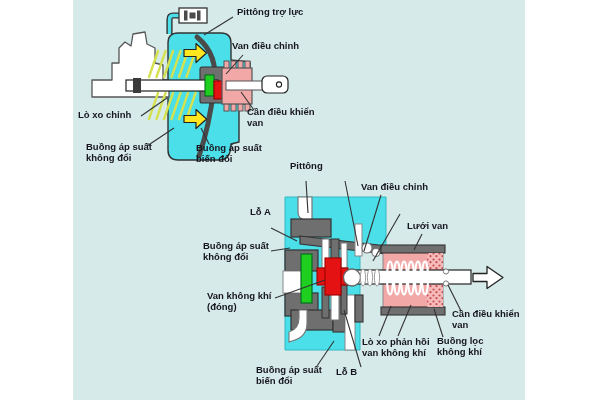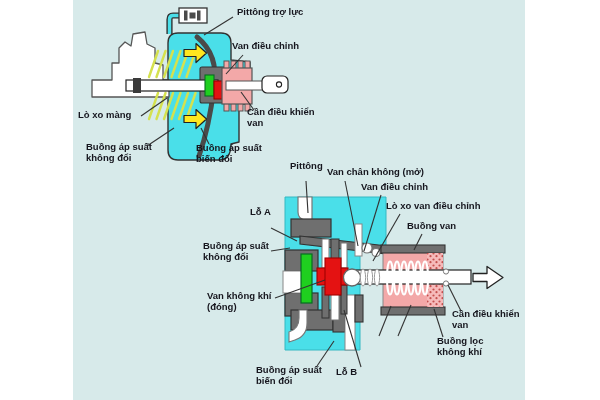--- a/index.html
+++ b/index.html
@@ -192,38 +192,38 @@
       <line class="ldr" x1="361" y1="367" x2="344" y2="310"></line>
       <line class="ldr" x1="379" y1="336" x2="391" y2="306"></line>
       <line class="ldr" x1="398" y1="336" x2="411" y2="305"></line>
       <line class="ldr" x1="443" y1="337" x2="434" y2="309"></line>
       <line class="ldr" x1="461" y1="311" x2="448" y2="285"></line>
     </g>
   </svg>
 
   <div class="lbl" style="left:237px;top:7px">Pittông trợ lực</div>
   <div class="lbl" style="left:232px;top:41px">Van điều chỉnh</div>
-  <div class="lbl" style="left:78px;top:110px">Lò xo màng</div>
+  <div class="lbl" style="left:78px;top:110px">Lò xo chỉnh</div>
   <div class="lbl" style="left:247px;top:107px">Cần điều khiển
 van</div>
   <div class="lbl" style="left:86px;top:142px">Buồng áp suất
 không đổi</div>
   <div class="lbl" style="left:196px;top:143px">Buồng áp suất
 biến đổi</div>
 
   <div class="lbl" style="left:290px;top:161px">Pittông</div>
-  <div class="lbl" style="left:327px;top:167px">Van chân không (mở)</div>
   <div class="lbl" style="left:361px;top:182px">Van điều chỉnh</div>
-  <div class="lbl" style="left:386px;top:201px">Lò xo van điều chỉnh</div>
-  <div class="lbl" style="left:407px;top:221px">Buồng van</div>
+  <div class="lbl" style="left:407px;top:221px">Lưới van</div>
   <div class="lbl" style="left:250px;top:207px">Lỗ A</div>
   <div class="lbl" style="left:203px;top:241px">Buồng áp suất
 không đổi</div>
   <div class="lbl" style="left:207px;top:291px">Van không khí
 (đóng)</div>
   <div class="lbl" style="left:256px;top:365px">Buồng áp suất
 biến đổi</div>
   <div class="lbl" style="left:336px;top:367px">Lỗ B</div>
+  <div class="lbl" style="left:362px;top:337px">Lò xo phản hồi
+van không khí</div>
   <div class="lbl" style="left:437px;top:336px">Buồng lọc
 không khí</div>
   <div class="lbl" style="left:452px;top:309px">Cần điều khiển
 van</div>
 </div>
 
 </body></html>

